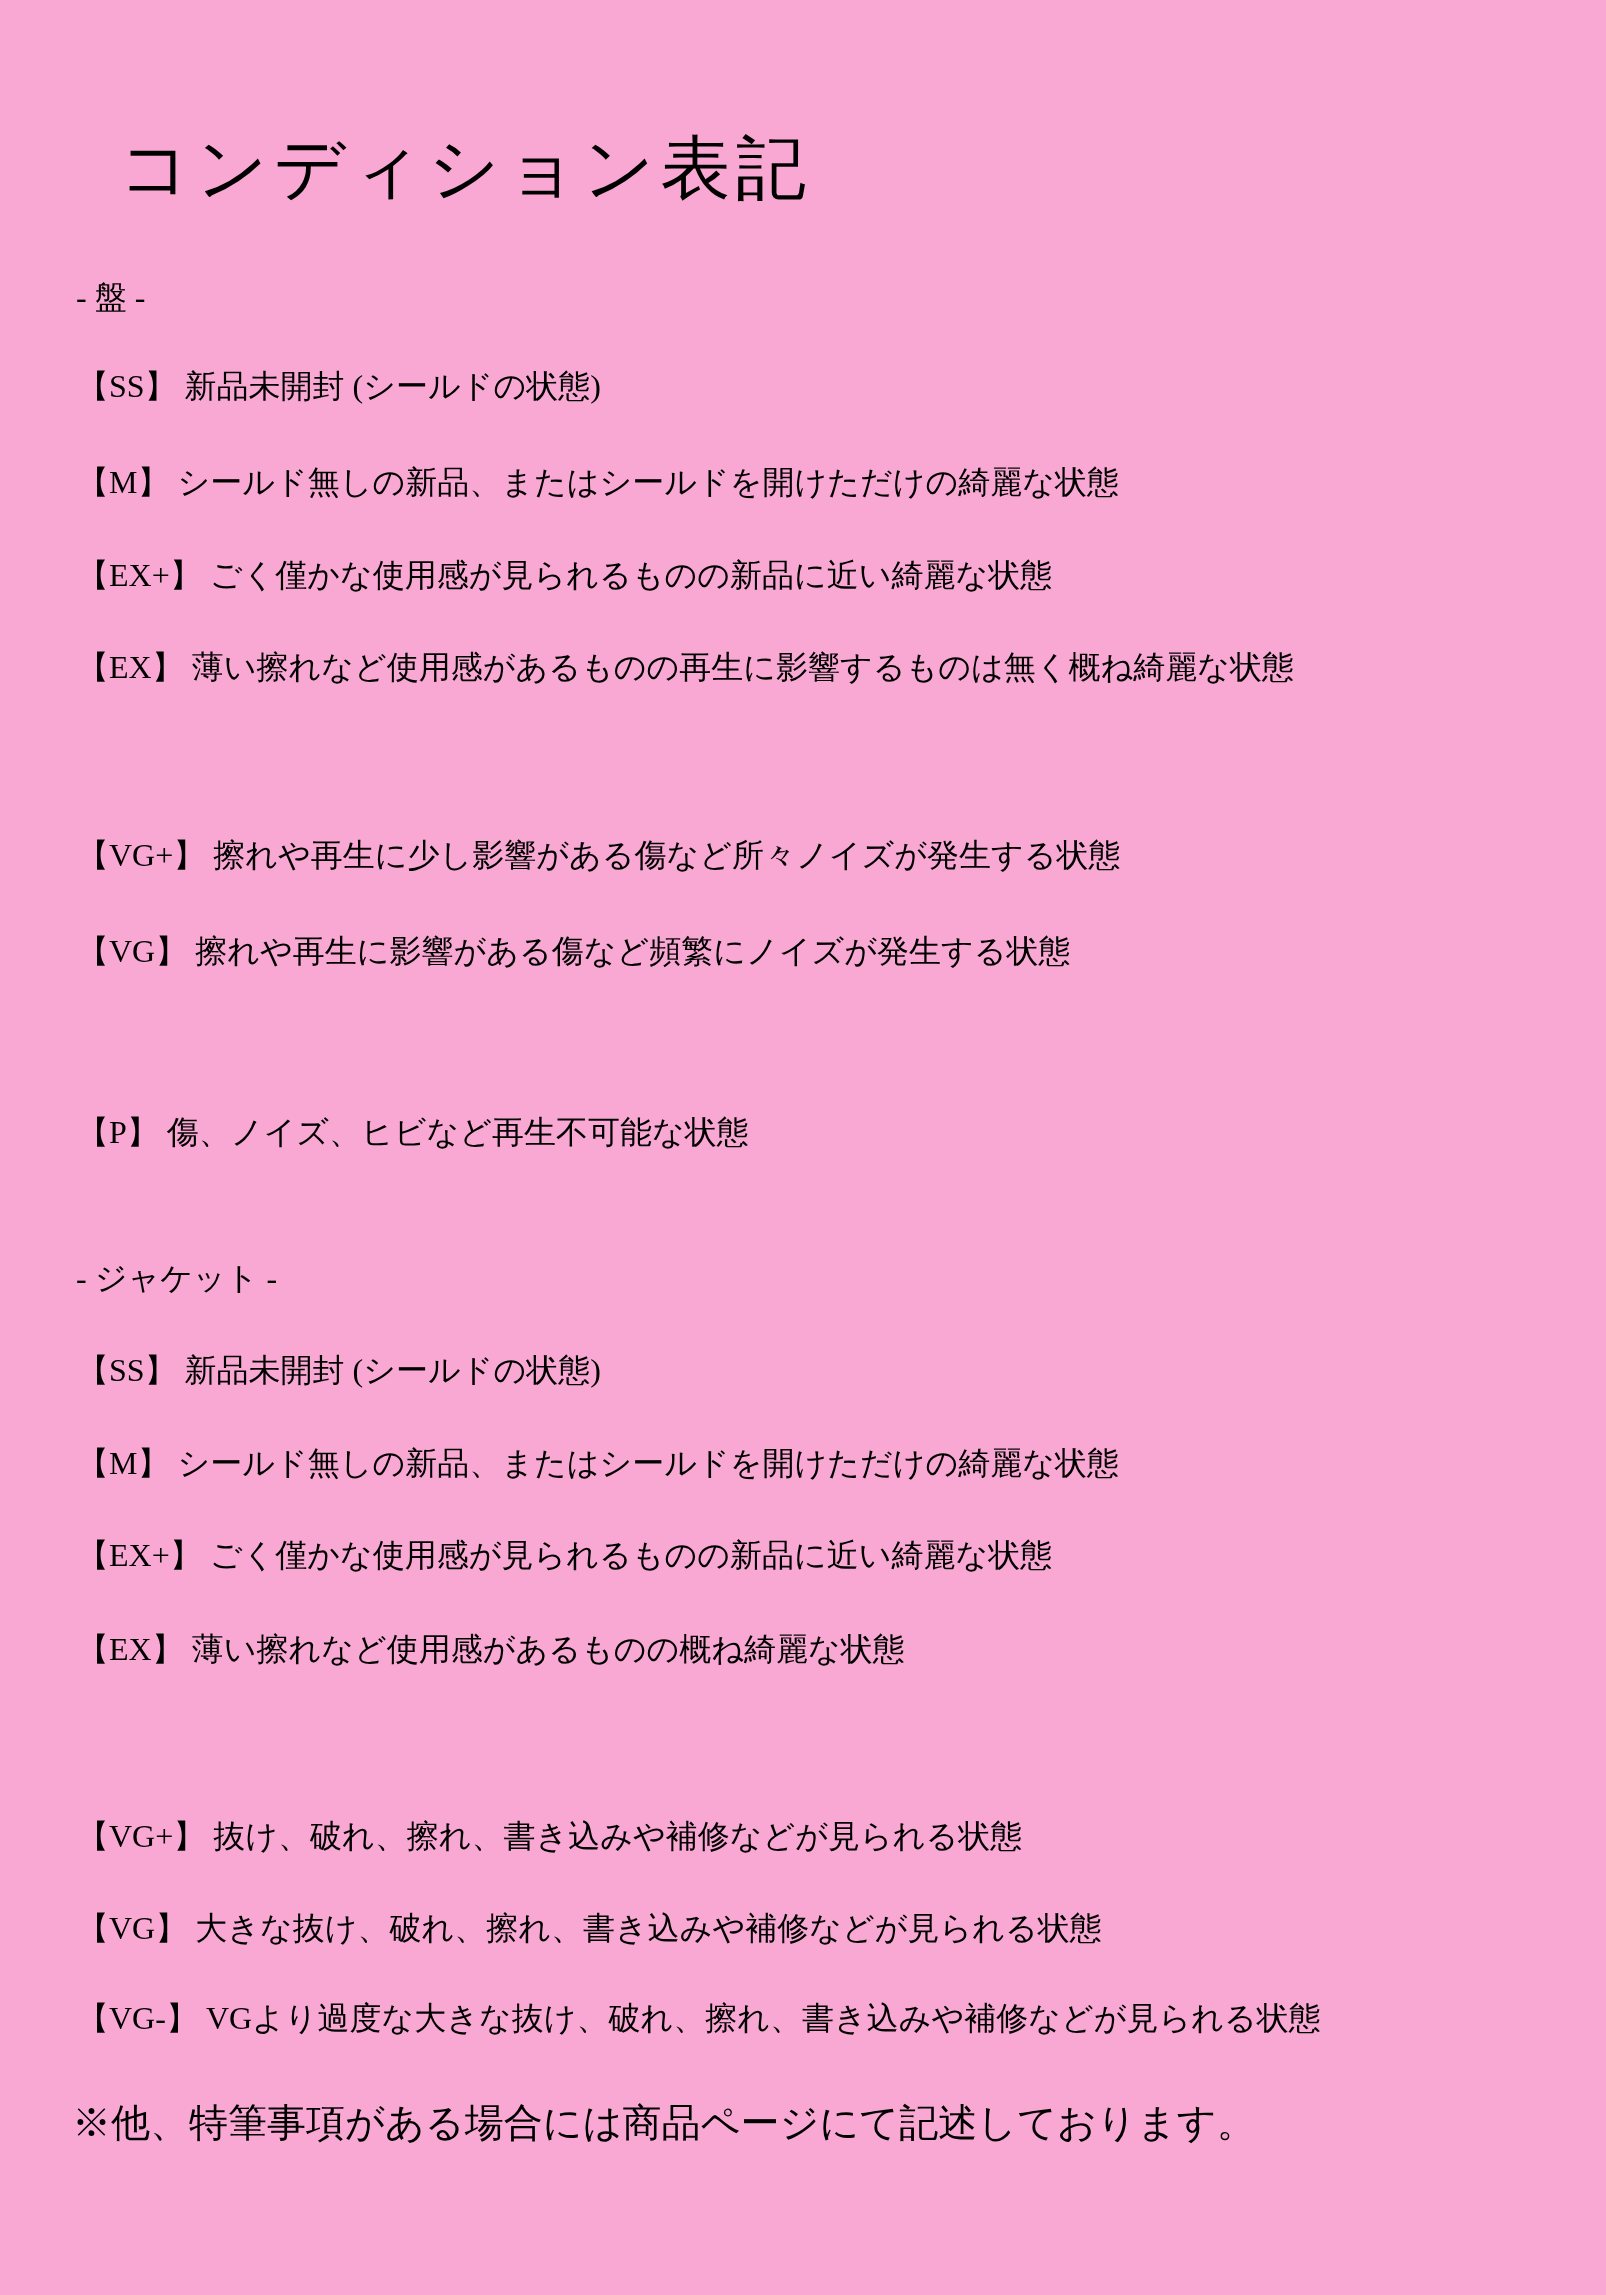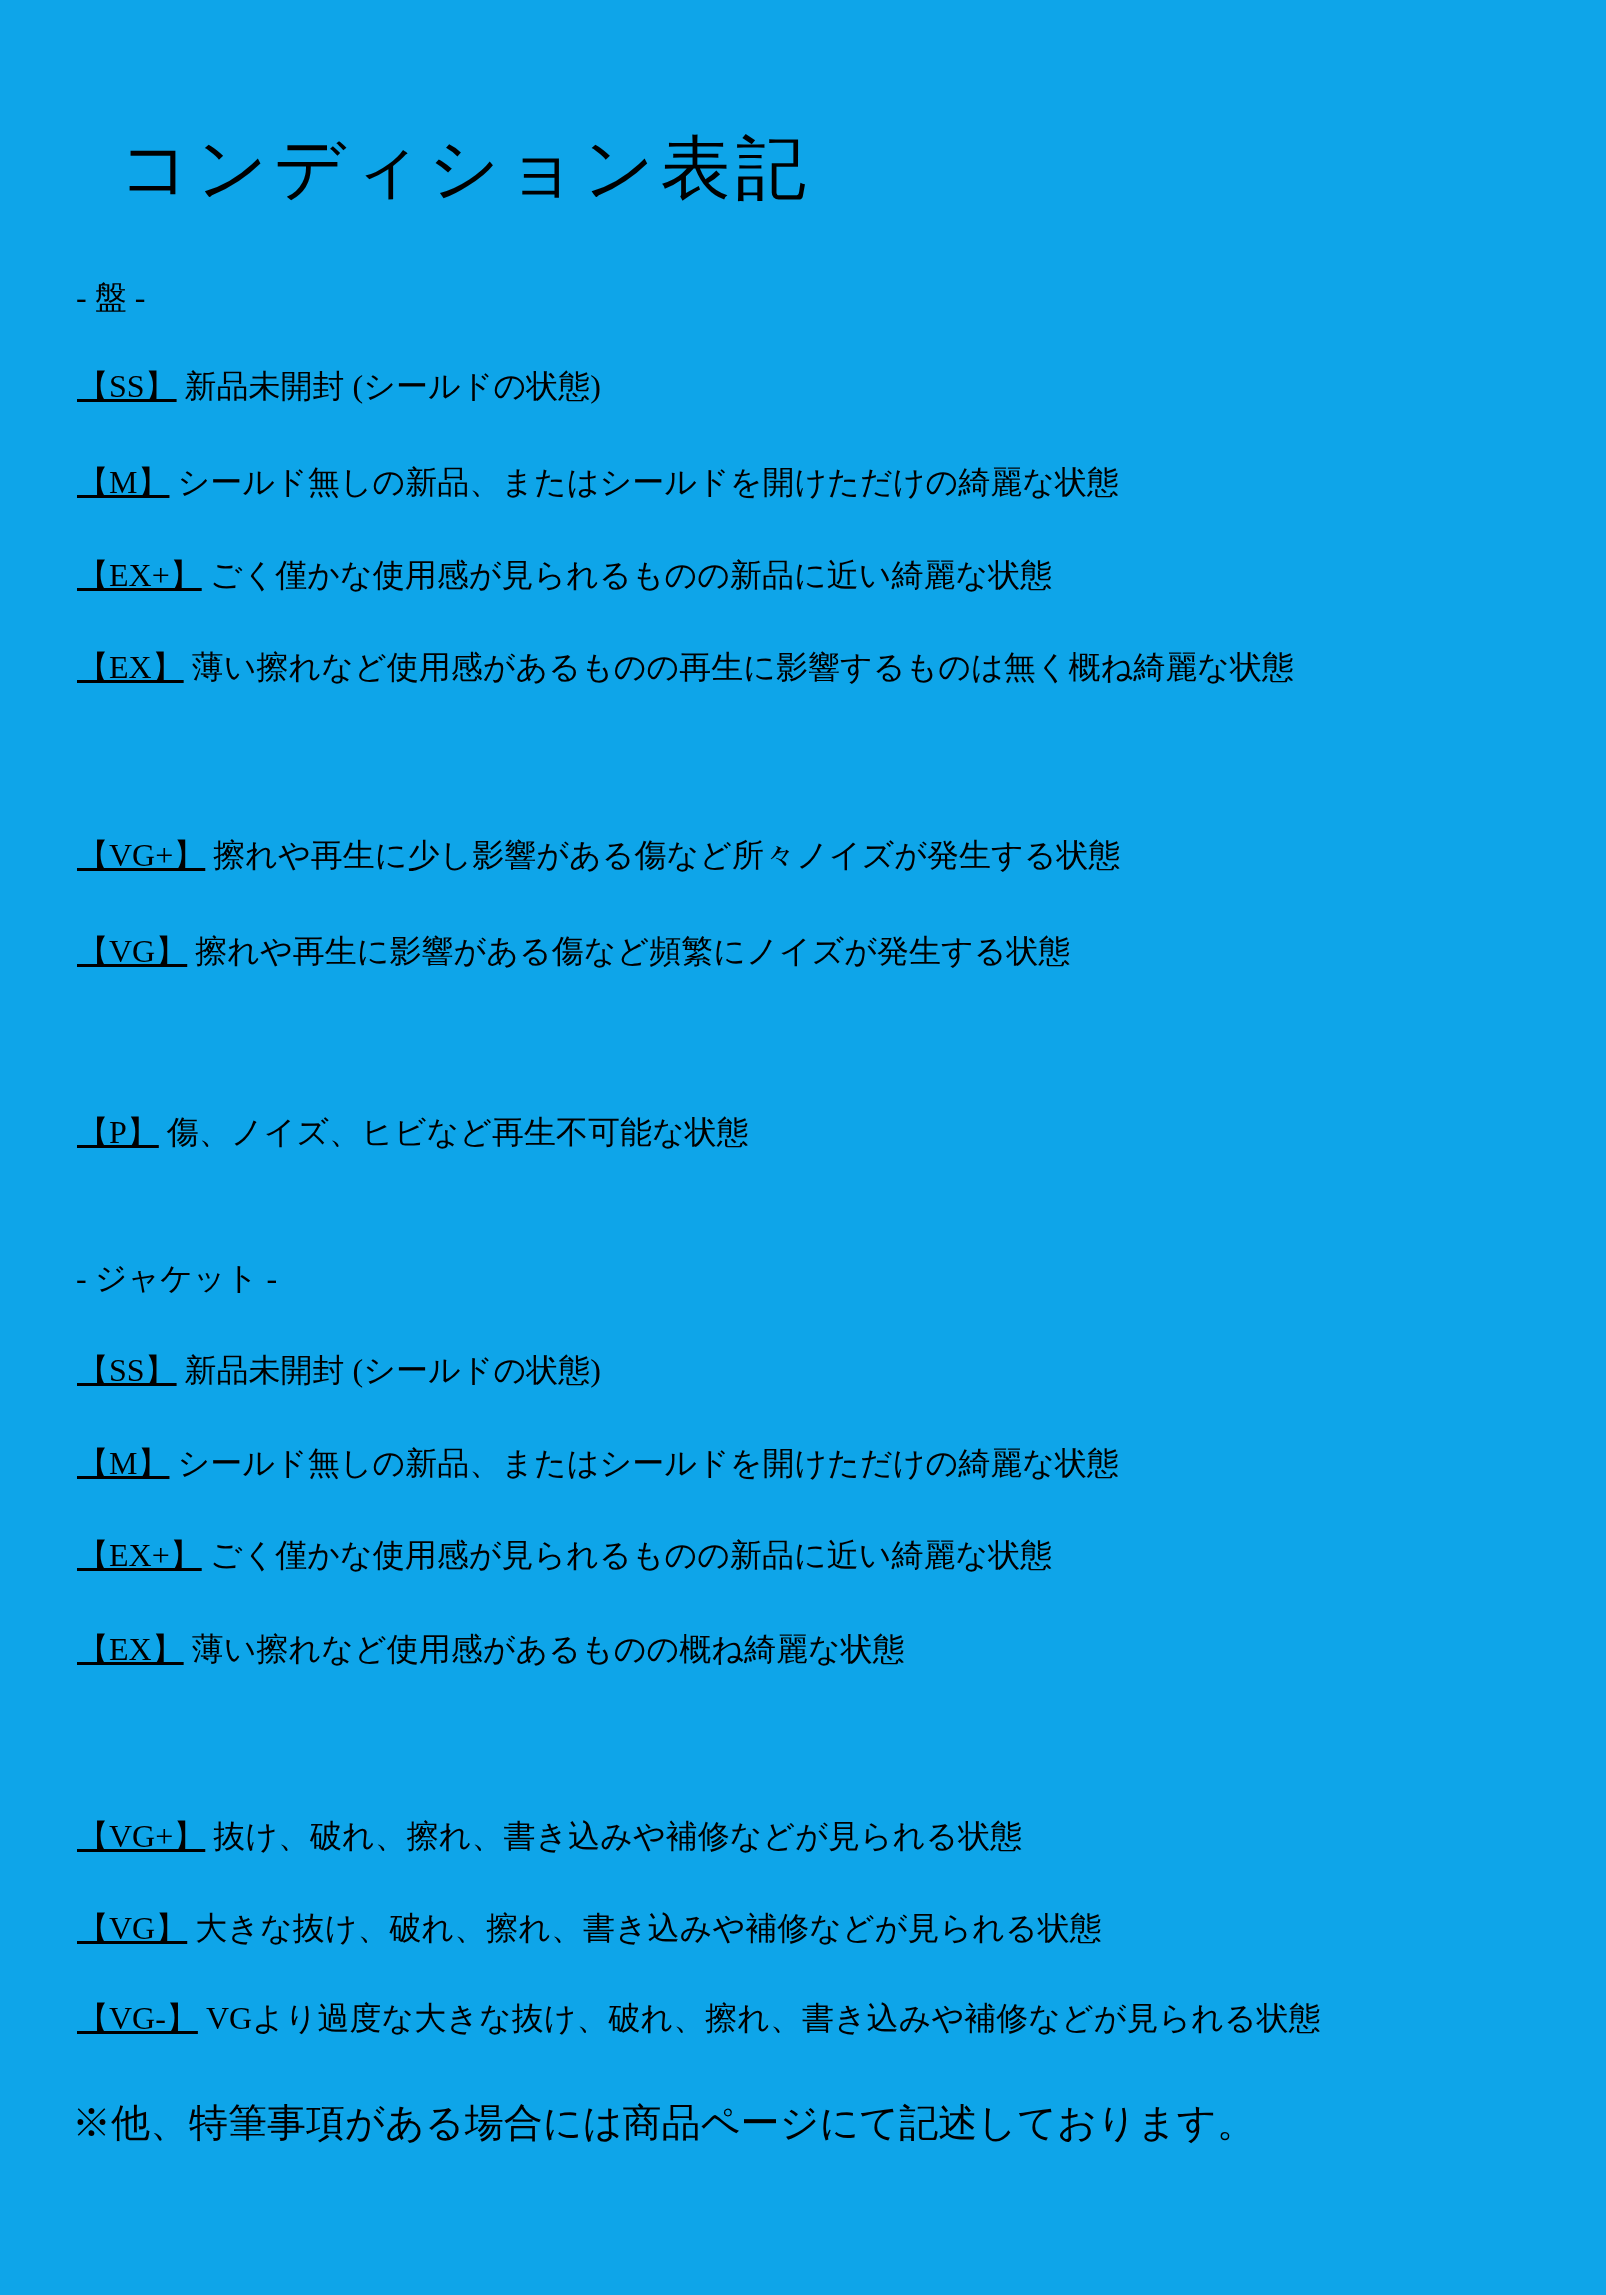--- a/index.html
+++ b/index.html
@@ -10,21 +10,21 @@
   body {
     width: 1607px;
     height: 2295px;
     font-family: "Liberation Serif", "DejaVu Serif", serif;
     color: #000000;
   }
   .page {
     position: relative;
     width: 1607px;
     height: 2295px;
-    background: #0ea5e9;
+    background: #f9a8d4;
     overflow: hidden;
   }
   .title {
     position: absolute;
     left: 119px;
     top: 122px;
     margin: 0;
     font-size: 70px;
     font-weight: normal;
     letter-spacing: 5.7px;
@@ -37,21 +37,20 @@
     white-space: nowrap;
   }
   .line {
     position: absolute;
     left: 77px;
     font-size: 32px;
     white-space: nowrap;
   }
   .grade {
     margin-right: 8px;
-    text-decoration: underline;
   }
   .footnote {
     position: absolute;
     left: 72px;
     font-size: 39px;
     white-space: nowrap;
   }
 </style>
 </head>
 <body>

